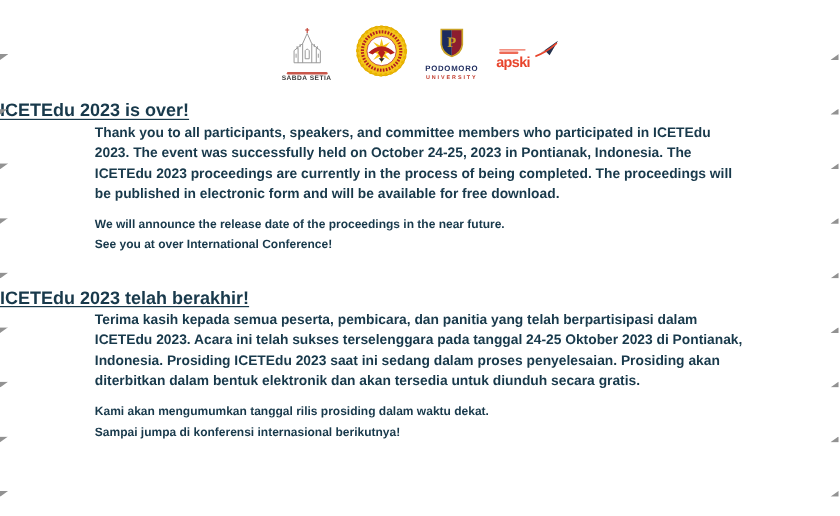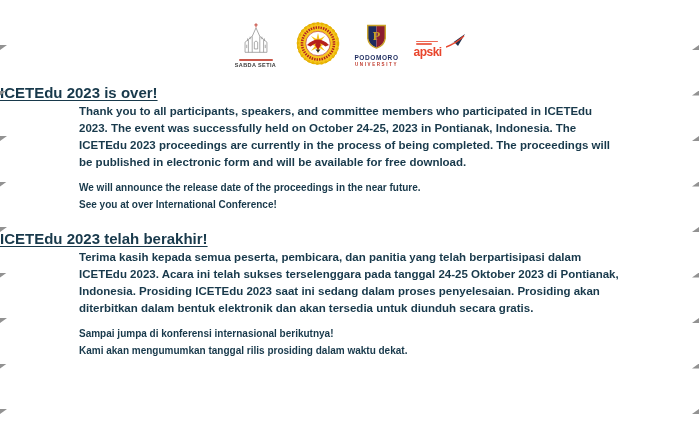--- a/index.html
+++ b/index.html
@@ -24,21 +24,21 @@
   .podomoro .pod-name{font-size:6.5px;font-weight:800;color:#1d2b5e;letter-spacing:.6px;margin-top:1px;white-space:nowrap;}
   .podomoro .pod-univ{font-size:4.5px;font-weight:700;color:#c0392b;letter-spacing:1.6px;margin-top:1px;white-space:nowrap;}
   .apski{width:58px;align-items:flex-start;position:relative;padding-top:8px;}
   .apski .micro-red{width:22px;height:1.5px;background:#e8452c;margin:1px 0 0 2px;border-radius:1px;opacity:.8;}
   .apski .apski-word{font-size:12px;font-weight:800;color:#e8452c;letter-spacing:-0.5px;line-height:14px;}
   .apski svg{position:absolute;top:2px;right:6px;}
   
   .content{color:#18394b;text-align:left;}
   .heading{font-size:15px;font-weight:700;text-decoration:underline;text-underline-offset:2px;color:#18394b;}
   .h-en{margin-top:13px;}
-  .h-id{margin-top:17px;}
+  .h-id{margin-top:27px;}
   .para{max-width:542px;margin:2px auto 0;font-size:11.5px;font-weight:700;line-height:17px;}
   .announce{max-width:542px;margin:8px auto 0;font-size:10px;font-weight:700;line-height:17px;}
 </style>
 </head>
 <body>
 
 <div class="edge edge-left">
   <i class="tri"></i>
   <i class="tri"></i>
   <i class="tri"></i>
@@ -130,16 +130,16 @@
   <div class="announce">
     <div>We will announce the release date of the proceedings in the near future.</div>
     <div>See you at over International Conference!</div>
   </div>
 </div>
 
 <div class="content">
   <div class="heading h-id">ICETEdu 2023 telah berakhir!</div>
   <p class="para">Terima kasih kepada semua peserta, pembicara, dan panitia yang telah berpartisipasi dalam ICETEdu 2023. Acara ini telah sukses terselenggara pada tanggal 24-25 Oktober 2023 di Pontianak, Indonesia. Prosiding ICETEdu 2023 saat ini sedang dalam proses penyelesaian. Prosiding akan diterbitkan dalam bentuk elektronik dan akan tersedia untuk diunduh secara gratis.</p>
   <div class="announce">
+    <div>Kami akan mengumumkan tanggal rilis prosiding dalam waktu dekat.</div>
     <div>Sampai jumpa di konferensi internasional berikutnya!</div>
-    <div>Kami akan mengumumkan tanggal rilis prosiding dalam waktu dekat.</div>
   </div>
 </div>
 
 </body></html>

